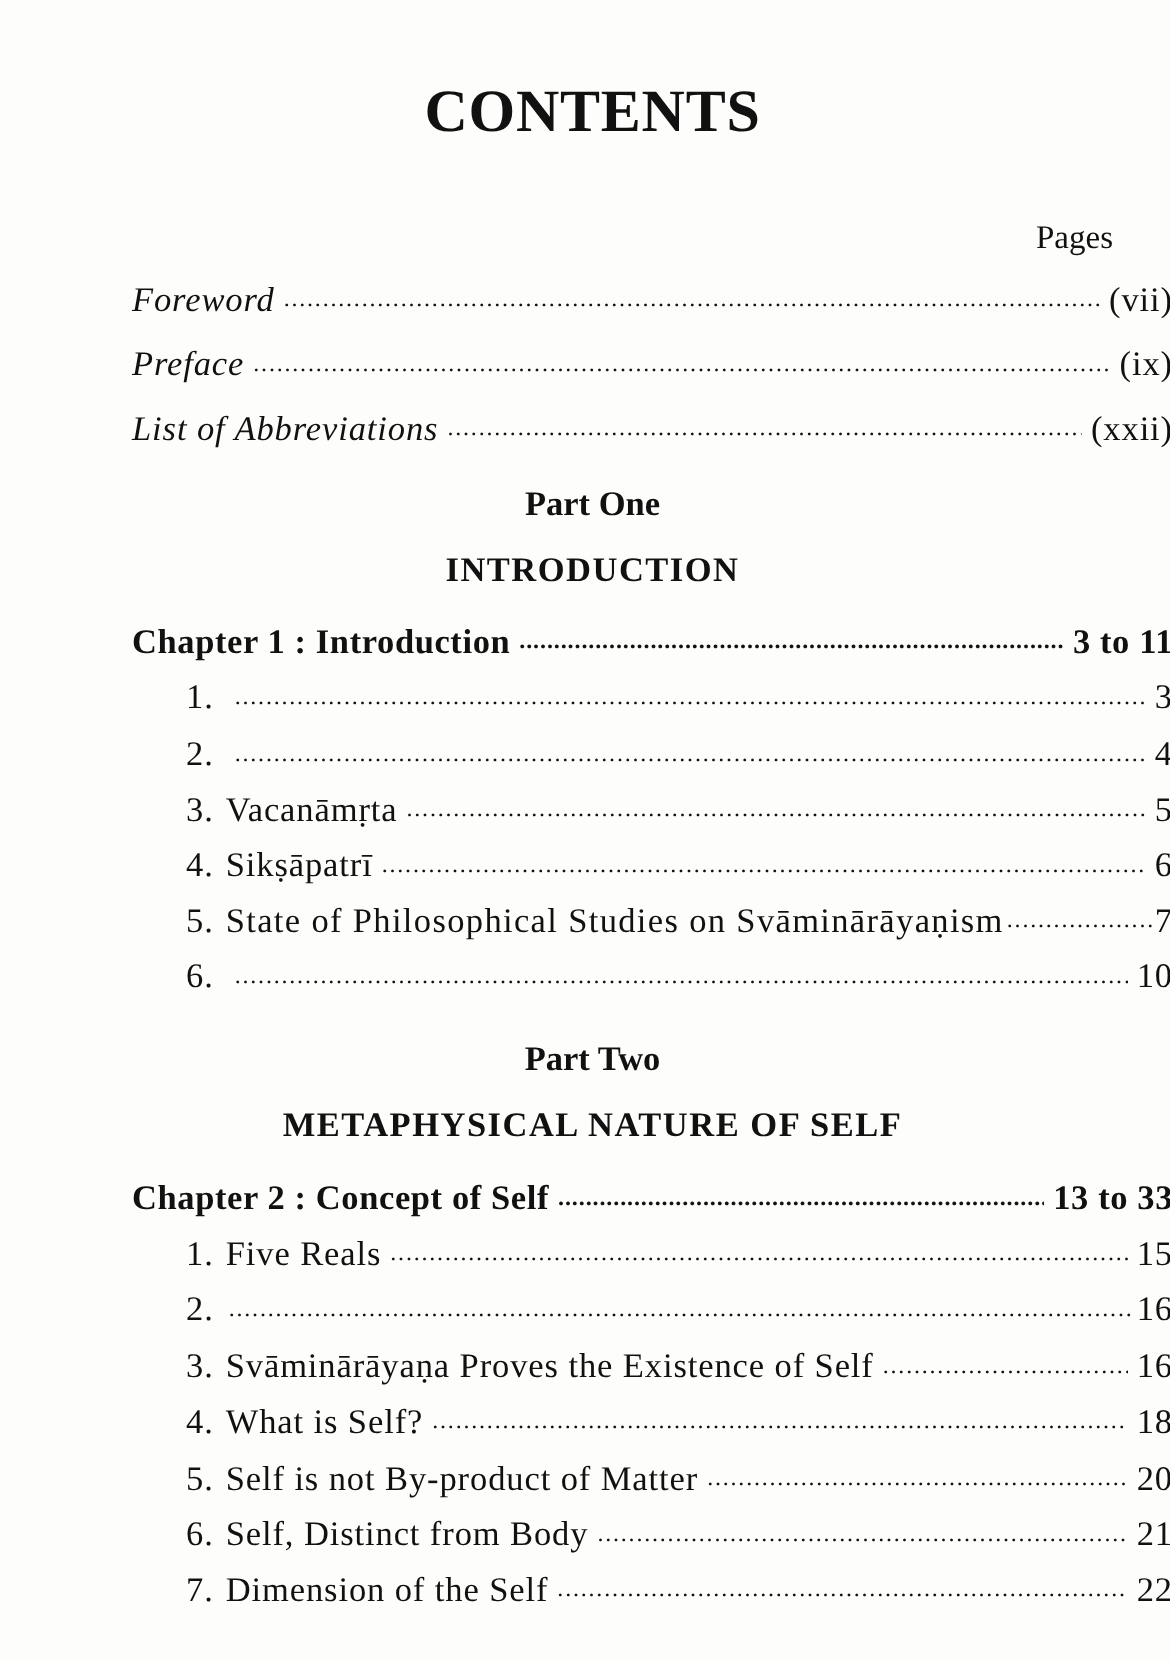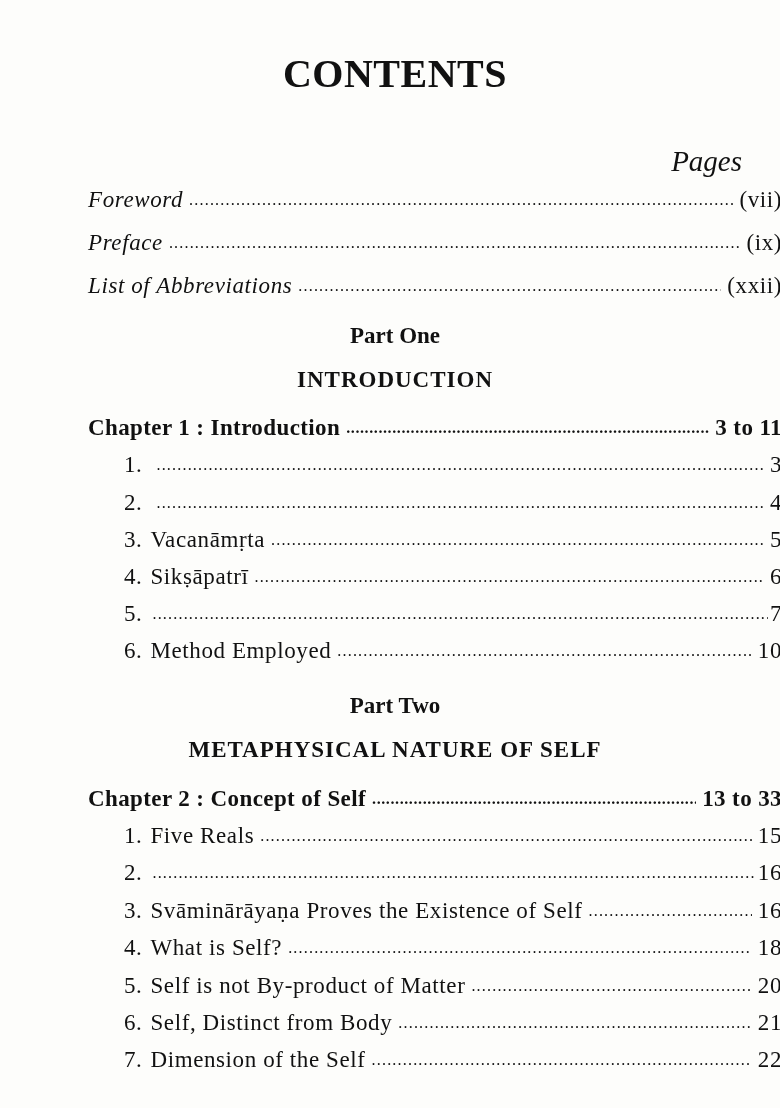--- a/index.html
+++ b/index.html
@@ -10,21 +10,21 @@
     color: #111;
     position: relative;
   }
   .page { position: absolute; left: 48px; top: 0; width: 694px; }
   .title {
     position: absolute; top: 50px; left: 0; width: 100%;
     text-align: center; font-weight: bold; font-size: 40px; letter-spacing: 0.5px;
   }
   .pages-label {
     position: absolute; top: 145px; right: 0;
-    font-style: italic; font-size: 29px; margin-left: 34px;
+    font-size: 22px; margin-left: 34px;
   }
   .row {
     position: absolute; left: 0; width: 100%;
     display: flex; align-items: baseline; font-size: 23px; white-space: nowrap;
     letter-spacing: 0.6px;
     margin-left: 40px;
   }
   .row .lbl { flex: 0 0 auto; }
   .row .dots {
     flex: 1 1 auto; overflow: hidden; margin: 0 6px;
@@ -98,26 +98,26 @@
     <span class="pg">5</span>
   </div>
   <div class="row sub" style="top:561px">
     <span class="num">4.</span>
     <span class="lbl">Sikṣāpatrī</span>
     <span class="dots"></span>
     <span class="pg">6</span>
   </div>
   <div class="row sub" style="top:598px">
     <span class="num">5.</span>
+    <span class="lbl" style="letter-spacing:0.9px">State of Philosophical Studies on Svāminārāyaṇism</span>
     <span class="dots" style="margin:0 2px"></span>
     <span class="pg">7</span>
   </div>
   <div class="row sub" style="top:635px">
     <span class="num">6.</span>
-    <span class="lbl">Method Employed</span>
     <span class="dots"></span>
     <span class="pg">10</span>
   </div>
 
   <div class="part-label" style="top:693px">Part Two</div>
   <div class="part-title" style="top:737px">METAPHYSICAL NATURE OF SELF</div>
 
   <div class="row chapter" style="top:783px">
     <span class="lbl">Chapter 2 : Concept of Self</span>
     <span class="dots"></span>

